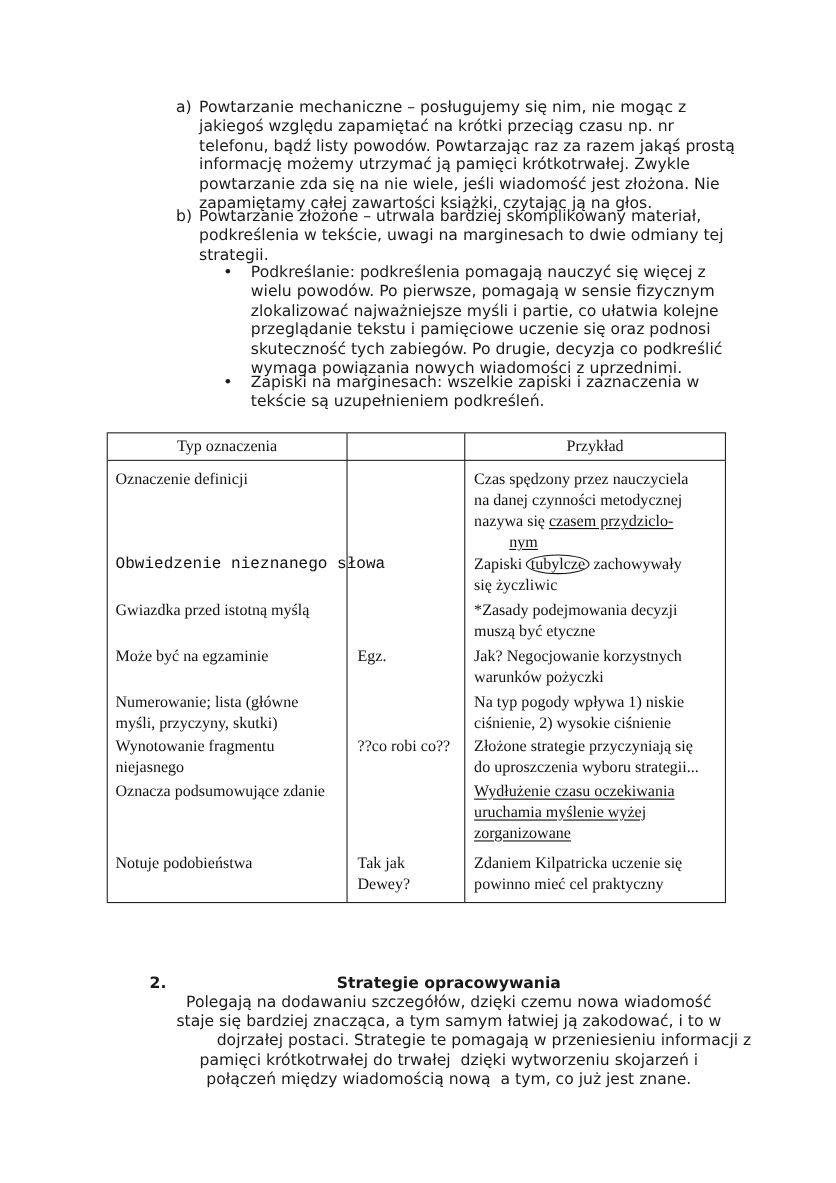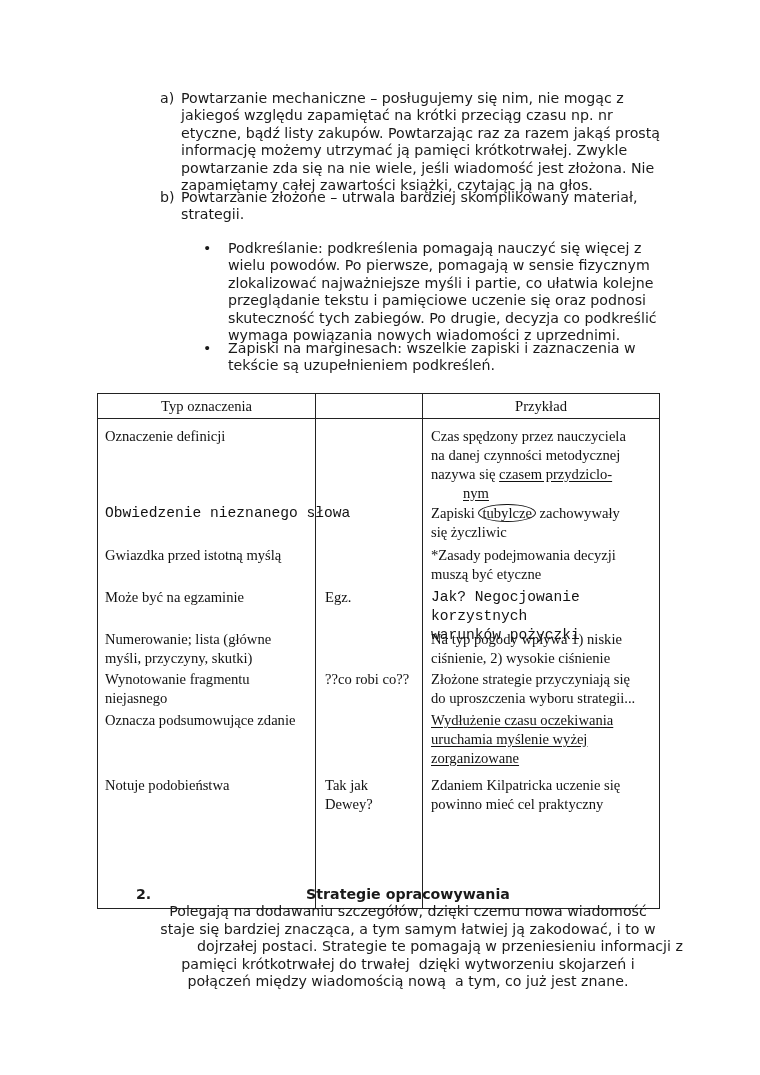--- a/index.html
+++ b/index.html
@@ -5,48 +5,49 @@
   html, body { margin: 0; padding: 0; background: #ffffff; }
   body { width: 760px; height: 1075px; position: relative; overflow: hidden; color: #1a1a1a; }
   .sans { font-family: "DejaVu Sans", sans-serif; font-size: 14.2px; line-height: 17.4px; }
   .serif { font-family: "Liberation Serif", "DejaVu Serif", serif; font-size: 14.6px; line-height: 19px; color: #111; }
 
   .block { position: absolute; }
   .list-item { position: absolute; }
   .marker { position: absolute; }
 
   
-  .tbl-wrap { position: absolute; left: 97px; top: 393px; width: 563px; height: 516px; border: 1.3px solid #222; box-sizing: border-box; }
+  .tbl-wrap { position: absolute; left: 97px; top: 393px; width: 563px; height: 428px; border: 1.3px solid #222; box-sizing: border-box; }
   .vline { position: absolute; top: 0; bottom: 0; width: 0; border-left: 1.3px solid #222; }
   .hline { position: absolute; left: 0; right: 0; height: 0; border-top: 1.3px solid #222; }
   .cell { position: absolute; }
   .hdr { text-align: center; }
   .u { text-decoration: underline; text-underline-offset: 2px; }
   .circled { border: 1.2px solid #111; border-radius: 50%; padding: 0 3px; }
   .bold { font-weight: bold; }
 </style>
 </head>
 <body>
 
 <div class="list-item sans" style="left:160px; top:90px;">
   <span class="marker" style="left:0; top:0;">a)</span>
   <div style="position:absolute; left:21px; top:0; width:480px;">
     <div style="white-space:nowrap;">Powtarzanie mechaniczne – posługujemy się nim, nie mogąc z</div>
     <div style="white-space:nowrap;">jakiegoś względu zapamiętać na krótki przeciąg czasu np. nr</div>
-    <div style="white-space:nowrap;">etyczne, bądź listy zakupów. Powtarzając raz za razem jakąś prostą</div>
+    <div style="white-space:nowrap;">telefonu, bądź listy powodów. Powtarzając raz za razem jakąś prostą</div>
     <div style="white-space:nowrap;">informację możemy utrzymać ją pamięci krótkotrwałej. Zwykle</div>
     <div style="white-space:nowrap;">powtarzanie zda się na nie wiele, jeśli wiadomość jest złożona. Nie</div>
     <div style="white-space:nowrap;">zapamiętamy całej zawartości książki, czytając ją na głos.</div>
   </div>
 </div>
 
 <div class="list-item sans" style="left:160px; top:189px;">
   <span class="marker" style="left:0; top:0;">b)</span>
   <div style="position:absolute; left:21px; top:0; width:480px;">
     <div style="white-space:nowrap;">Powtarzanie złożone – utrwala bardziej skomplikowany materiał,</div>
+    <div style="white-space:nowrap;">podkreślenia w tekście, uwagi na marginesach to dwie odmiany tej</div>
     <div style="white-space:nowrap;">strategii.</div>
   </div>
 </div>
 
 <div class="list-item sans" style="left:203px; top:240px;">
   <span class="marker" style="left:0; top:0;">•</span>
   <div style="position:absolute; left:25px; top:0; width:440px;">
     <div style="white-space:nowrap;">Podkreślanie: podkreślenia pomagają nauczyć się więcej z</div>
     <div style="white-space:nowrap;">wielu powodów. Po pierwsze, pomagają w sensie fizycznym</div>
     <div style="white-space:nowrap;">zlokalizować najważniejsze myśli i partie, co ułatwia kolejne</div>
@@ -98,21 +99,21 @@
     <div>*Zasady podejmowania decyzji</div>
     <div>muszą być etyczne</div>
   </div>
 
   <div class="cell" style="left:7px; top:194px;">
     <div>Może być na egzaminie</div>
   </div>
   <div class="cell" style="left:227px; top:194px;">
     <div>Egz.</div>
   </div>
-  <div class="cell" style="left:333px; top:194px;font-family:Liberation Mono, monospace;">
+  <div class="cell" style="left:333px; top:194px;">
     <div>Jak? Negocjowanie korzystnych</div>
     <div>warunków pożyczki</div>
   </div>
 
   <div class="cell" style="left:7px; top:236px;">
     <div>Numerowanie; lista (główne</div>
     <div>myśli, przyczyny, skutki)</div>
   </div>
   <div class="cell" style="left:333px; top:236px;">
     <div>Na typ pogody wpływa 1) niskie</div>

